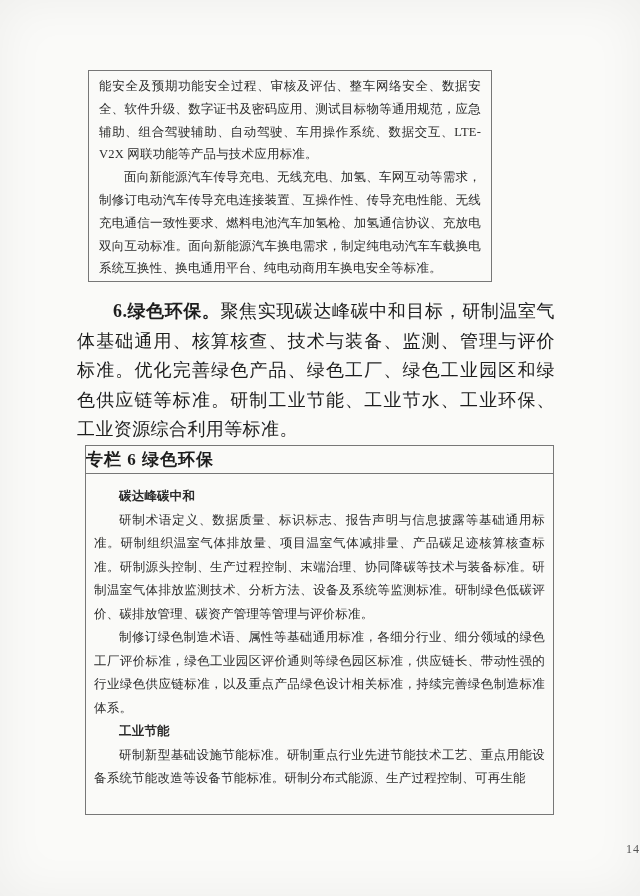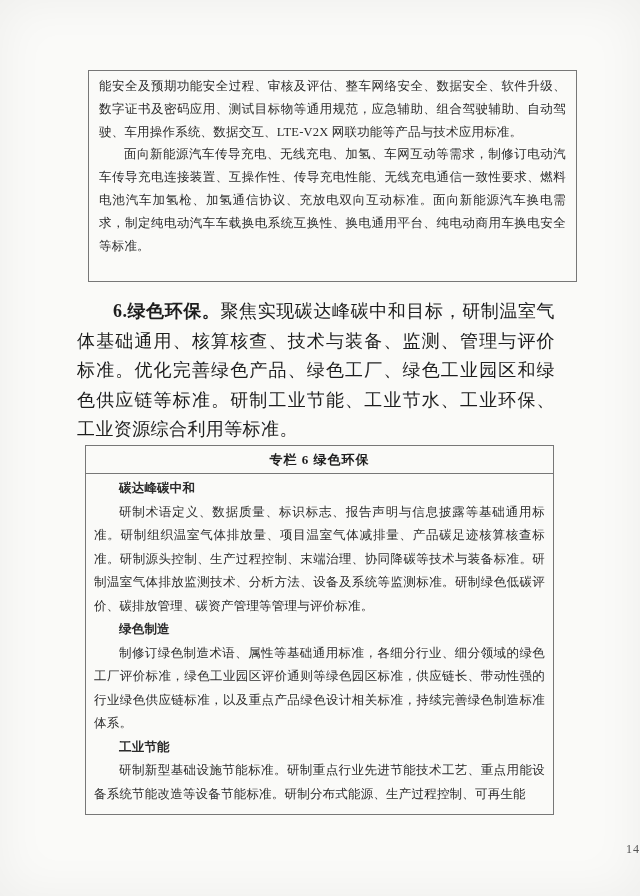--- a/index.html
+++ b/index.html
@@ -33,39 +33,40 @@
   }
   .panel p{
     margin:0;
     font-size:12.5px;
     line-height:22.8px;
     letter-spacing:0.2px;
     text-align:justify;
     color:var(--ink);
   }
   .box1{
-    left:88px;top:70px;width:489px;height:212px;
+    left:88px;top:70px;width:404px;height:212px;
     padding:4px 10px 12px 10px;
   }
   .box2{
     left:85px;top:445px;width:469px;height:370px;
     overflow:hidden;
   }
   .box2-header{
     height:27px;
     line-height:27px;
-    text-align:center;
+    text-align:left;
     font-weight:bold;
-    font-size:13px;
+    font-size:17px;
     letter-spacing:1px;
     color:var(--ink-strong);
     border-bottom:1px solid var(--border);
   }
   .box2-body{
     padding:3px 8px 0 8px;
+    margin-top:8px;
   }
   .box2-body p{
     line-height:23.5px;
   }
   .indent1{text-indent:1em;}
   .indent2{text-indent:2em;}
   .subhead{
     font-weight:bold;
     color:var(--ink-strong);
   }
@@ -105,21 +106,20 @@
     <p class="indent2">面向新能源汽车传导充电、无线充电、加氢、车网互动等需求，制修订电动汽车传导充电连接装置、互操作性、传导充电性能、无线充电通信一致性要求、燃料电池汽车加氢枪、加氢通信协议、充放电双向互动标准。面向新能源汽车换电需求，制定纯电动汽车车载换电系统互换性、换电通用平台、纯电动商用车换电安全等标准。</p>
   </div>
 
   <p class="body-para"><strong>6.绿色环保。</strong><span>聚焦实现碳达峰碳中和目标，研制温室气体基础通用、核算核查、技术与装备、监测、管理与评价标准。优化完善绿色产品、绿色工厂、绿色工业园区和绿色供应链等标准。研制工业节能、工业节水、工业环保、工业资源综合利用等标准。</span></p>
 
   <div class="panel box2">
     <div class="box2-header">专栏 6 绿色环保</div>
     <div class="box2-body">
       <p class="subhead indent2">碳达峰碳中和</p>
       <p class="indent2">研制术语定义、数据质量、标识标志、报告声明与信息披露等基础通用标准。研制组织温室气体排放量、项目温室气体减排量、产品碳足迹核算核查标准。研制源头控制、生产过程控制、末端治理、协同降碳等技术与装备标准。研制温室气体排放监测技术、分析方法、设备及系统等监测标准。研制绿色低碳评价、碳排放管理、碳资产管理等管理与评价标准。</p>
-      <p class="subhead indent2">绿色制造</p>
       <p class="indent2">制修订绿色制造术语、属性等基础通用标准，各细分行业、细分领域的绿色工厂评价标准，绿色工业园区评价通则等绿色园区标准，供应链长、带动性强的行业绿色供应链标准，以及重点产品绿色设计相关标准，持续完善绿色制造标准体系。</p>
       <p class="subhead indent2">工业节能</p>
       <p class="indent2">研制新型基础设施节能标准。研制重点行业先进节能技术工艺、重点用能设备系统节能改造等设备节能标准。研制分布式能源、生产过程控制、可再生能</p>
     </div>
   </div>
 
   <div class="page-number">14</div>
 
 </div>
 

